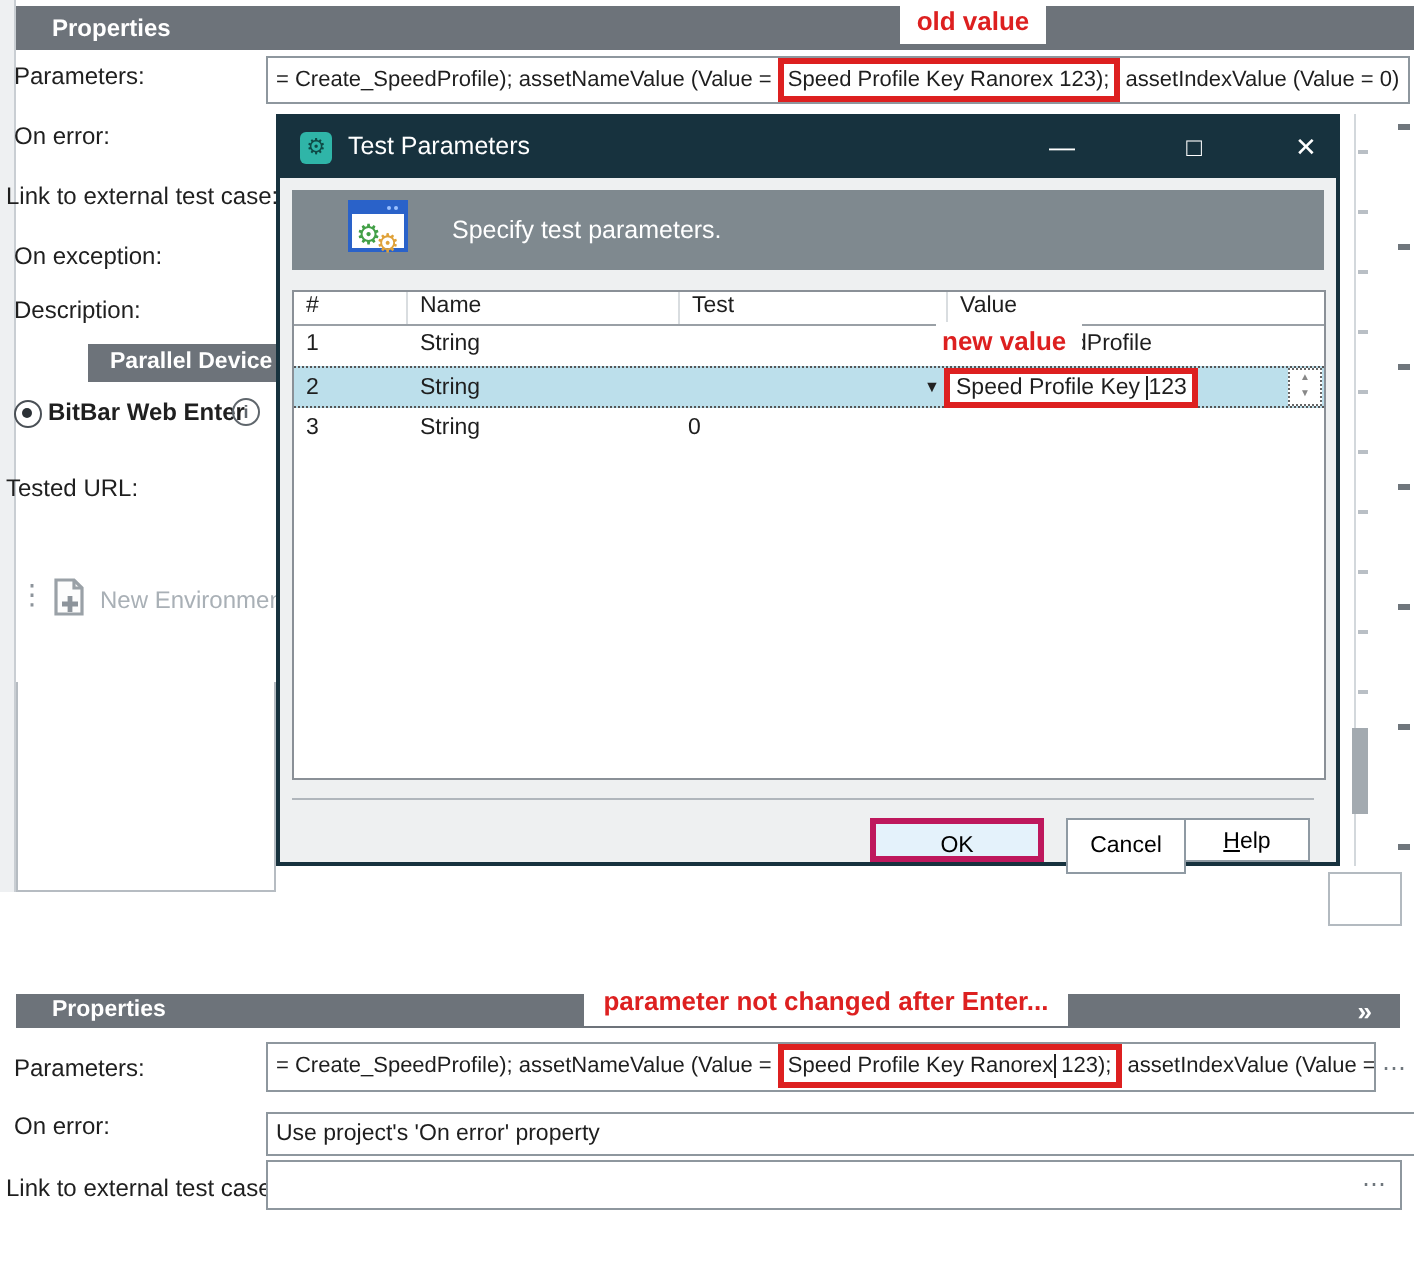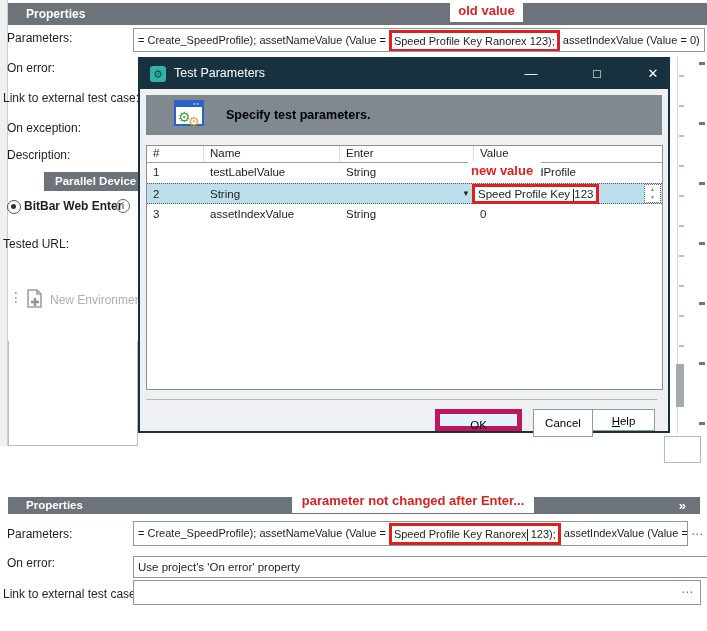--- a/index.html
+++ b/index.html
@@ -12,30 +12,30 @@
   .param-text{display:inline-block;padding-left:4px;line-height:22px;text-align:right;}
   .hlbox{display:inline-block;border:3px solid #dd2020;padding:0 2px;line-height:16px;vertical-align:middle;background:#fff;}
   .annot{color:#dd2020;font-weight:bold;font-size:13px;background:#fff;text-align:center;}
   .cursor{display:inline-block;width:1px;height:12px;background:#222;vertical-align:middle;}
   .ellipsis{color:#6f767c;font-size:12px;letter-spacing:1px;}
   .dd-arrow{font-size:8px;color:#222;}
   .dlg{background:#eef0f1;border:2px solid #17323e;box-sizing:border-box;z-index:10;}
   .dlg-titlebar{background:#17323e;color:#fff;height:30px;}
   .dlg-ctl{color:#fff;font-size:13px;width:22px;text-align:center;line-height:22px;}
   .banner{background:#7f898f;}
-  .banner-text{color:#000000;font-weight:bold;font-size:12.5px;}
+  .banner-text{color:#ffffff;font-weight:normal;font-size:12.5px;}
   .ptable{background:#fff;border:1px solid #8a9097;box-sizing:border-box;font-size:11.5px;}
   .prow{display:flex;position:absolute;left:0;width:515px;height:21px;line-height:21px;}
   .pcell{padding-left:6px;box-sizing:border-box;overflow:hidden;white-space:nowrap;}
   .c0{width:57px;}.c1{width:136px;}.c2{width:134px;position:relative;}.c3{width:188px;position:relative;}
   .phead{display:flex;position:absolute;left:0;top:0;width:515px;height:16px;line-height:15px;border-bottom:1px solid #9aa0a6;background:#fff;}
   .phead .pcell{border-right:1px solid #d9dde0;}
   .rowsel{background:#bcdfeb;border-top:1px dotted #555;border-bottom:1px dotted #555;box-sizing:border-box;}
   .btn{background:#fff;border:1px solid #8f9aa3;font-size:11.5px;text-align:center;line-height:20px;box-sizing:border-box;}
-  .btn-ok{background:#e4f2fb;border:5px solid #be185d;}
+  .btn-ok{background:#e4f2fb;border:3px solid #be185d;}
   .gray-txt{color:#a9b0b6;}
   .tick-strip{background:repeating-linear-gradient(to bottom,#b9bfc5 0 2px,transparent 2px 30px);}
   .dash-strip{background:repeating-linear-gradient(to bottom,#6f767c 0 3px,transparent 3px 60px);}
 </style>
 </head>
 <body>
 
 <div id="screen">
 
   <div class="abs" style="left:0;top:0;width:7px;height:446px;background:#eef0f2;border-right:1px solid #c9ced3;"></div>
@@ -112,40 +112,38 @@
         <text x="14" y="26" font-size="13" fill="#e0a23a">⚙</text>
       </svg>
       <span class="abs banner-text" style="left:80px;top:13px;">Specify test parameters.</span>
     </div>
 
     <div class="abs ptable" style="left:6px;top:86px;width:517px;height:245px;">
 
       <div class="phead">
         <div class="pcell c0">#</div>
         <div class="pcell c1">Name</div>
-        <div class="pcell c2">Enter</div>
+        <div class="pcell c2">Test</div>
         <div class="pcell c3" style="border-right:none;">Value</div>
       </div>
 
       <div class="prow" style="top:16px;">
         <div class="pcell c0">1</div>
-        <div class="pcell c1">testLabelValue</div>
         <div class="pcell c2">String</div>
         <div class="pcell c3"></div>
       </div>
 
       <div class="prow rowsel" style="top:37px;">
         <div class="pcell c0">2</div>
         <div class="pcell c2">String</div>
         <div class="pcell c3"></div>
       </div>
 
       <div class="prow" style="top:58px;">
         <div class="pcell c0">3</div>
-        <div class="pcell c1">assetIndexValue</div>
         <div class="pcell c2">String</div>
         <div class="pcell c3">0</div>
       </div>
 
       <span class="abs dd-arrow" style="left:315px;top:43px;">▼</span>
 
       <span class="abs" style="left:390px;top:16px;line-height:21px;">dProfile</span>
 
       <div class="abs" style="left:325px;top:38px;width:127px;height:20px;border:3px solid #dd2020;background:#fff;box-sizing:border-box;line-height:14px;font-size:11.5px;white-space:nowrap;padding-left:3px;">
         <span>Speed Profile Key </span><span class="cursor"></span><span>123</span>

